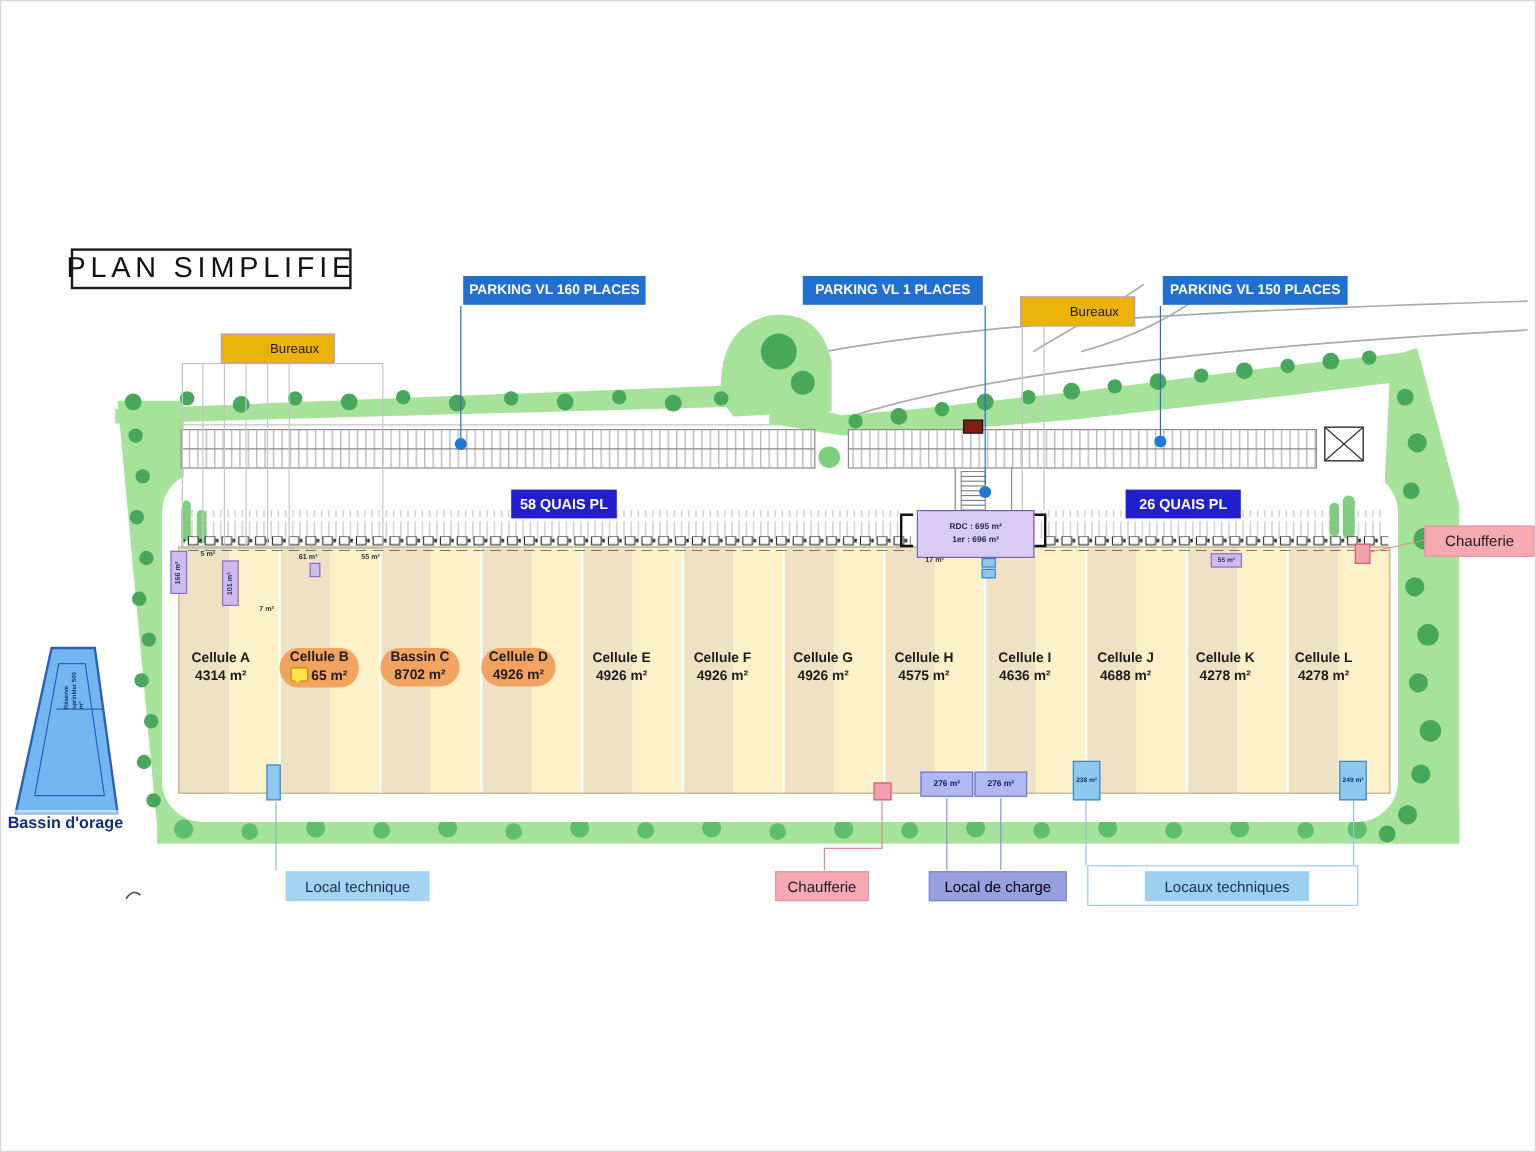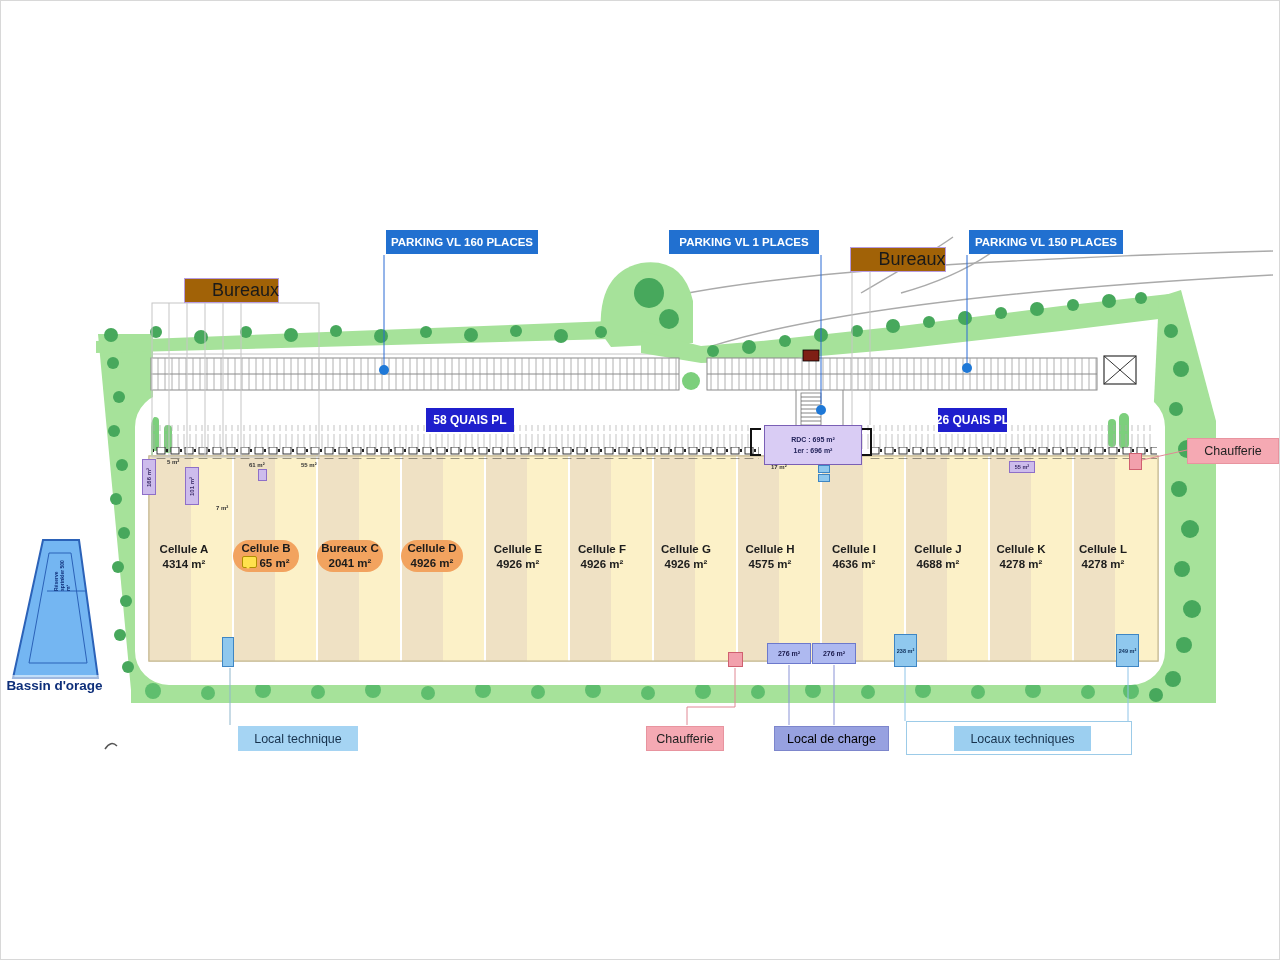--- a/index.html
+++ b/index.html
@@ -5,21 +5,21 @@
   html,body{margin:0;padding:0;background:#fff;}
   .stage{position:relative;width:1280px;height:960px;background:#ffffff;overflow:hidden;
          font-family:"Liberation Sans",sans-serif;border:1px solid #d8d8d8;box-sizing:border-box;}
   svg.plan{position:absolute;left:0;top:0;}
   .lbl{position:absolute;box-sizing:border-box;display:flex;align-items:center;justify-content:center;
        text-align:center;white-space:nowrap;}
   .title-box{border:2px solid #1a1a1a;background:#fff;font-size:24px;letter-spacing:4px;
              font-weight:500;color:#111;}
   .badge-parking{background:#2170d0;color:#fff;font-weight:bold;font-size:11.5px;}
   .badge-quais{background:#1f1fcd;color:#fff;font-weight:bold;font-size:12px;}
-  .badge-bureaux{background:#a16207;border:1px solid #b79be0;color:#1a1a1a;font-size:18px;padding-left:28px;}
+  .badge-bureaux{background:#eab308;border:1px solid #b79be0;color:#1a1a1a;font-size:11px;padding-left:28px;}
   .badge-pink{background:#f5a9b3;border:1px solid #e8949f;color:#222;font-size:12.5px;}
   .badge-ltech{background:#a5d4f3;color:#17324d;font-size:12.5px;}
   .badge-charge{background:#97a1e0;border:1px solid #7d86cc;color:#000000;font-size:12.5px;}
   .ltq-wrap{border:1px solid #9ccbe8;background:#fff;}
   .badge-ltx{background:#9ccff0;color:#17324d;font-size:12.5px;text-align:right;}
   .bassin-lbl{color:#0e2f7a;font-weight:bold;font-size:13.5px;background:rgba(255,255,255,.55);}
   .cell-label{position:absolute;text-align:center;font-size:11.5px;font-weight:bold;
               color:#1c1c1c;line-height:15px;}
   .cell-label.hl{background:#f2a35f;border-radius:16px;padding:1px 0;}
   .office-block{position:absolute;background:#d9ccf4;border:1.5px solid #7a5fb5;text-align:center;
@@ -248,30 +248,31 @@
 
   <g>
     <path d="M42,539 L78,539 L97,677 L12,677 Z" fill="#74b6f2" stroke="#2b62b8" stroke-width="2"></path>
     <path d="M48,552 L70,552 L86,662 L28,662 Z" fill="none" stroke="#2b62b8" stroke-width="1"></path>
     <line x1="46" y1="590" x2="84" y2="590" stroke="#2b62b8" stroke-width="1"></line>
   </g>
 
   <path d="M104,748 q6,-9 12,-3" stroke="#555" stroke-width="1.5" fill="none"></path>
 </svg>
 
+<div class="lbl title-box" style="left:58px;top:206px;width:234px;height:34px;">PLAN SIMPLIFIE</div>
 
 <div class="lbl badge-parking" style="left:385px;top:229px;width:152px;height:24px;">PARKING VL 160 PLACES</div>
 <div class="lbl badge-parking" style="left:668px;top:229px;width:150px;height:24px;">PARKING VL 1 PLACES</div>
 <div class="lbl badge-parking" style="left:968px;top:229px;width:154px;height:24px;">PARKING VL 150 PLACES</div>
 
 <div class="lbl badge-bureaux" style="left:183px;top:277px;width:95px;height:25px;">Bureaux</div>
 <div class="lbl badge-bureaux" style="left:849px;top:246px;width:96px;height:25px;">Bureaux</div>
 
 <div class="lbl badge-quais" style="left:425px;top:407px;width:88px;height:24px;">58 QUAIS PL</div>
-<div class="lbl badge-quais" style="left:937px;top:407px;width:69px;height:24px;">26 QUAIS PL</div>
+<div class="lbl badge-quais" style="left:937px;top:407px;width:96px;height:24px;">26 QUAIS PL</div>
 
 <div class="lbl badge-pink" style="left:1186px;top:437px;width:92px;height:26px;">Chaufferie</div>
 <div class="lbl badge-pink" style="left:645px;top:725px;width:78px;height:25px;">Chaufferie</div>
 <div class="lbl badge-ltech" style="left:237px;top:725px;width:120px;height:25px;">Local technique</div>
 <div class="lbl badge-charge" style="left:773px;top:725px;width:115px;height:25px;">Local de charge</div>
 <div class="lbl ltq-wrap" style="left:905px;top:720px;width:226px;height:34px;"></div>
 <div class="lbl badge-ltx" style="left:953px;top:725px;width:137px;height:25px;">Locaux techniques</div>
 
 <div class="lbl bassin-lbl" style="left:6px;top:674px;width:95px;height:21px;">Bassin d'orage</div>
 <div class="chip" style="left:50px;top:552px;width:22px;height:38px;">
@@ -288,22 +289,22 @@
 
 <div class="cell-label" style="left:141px;top:541px;width:84px;">
   <div>Cellule A</div>
       <div>4314 m²</div>
 </div>
 <div class="cell-label hl" style="left:232px;top:539px;width:66px;">
   <div>Cellule B</div>
   <div><span class="note-icon"></span><span>65 m²</span></div>
 </div>
 <div class="cell-label hl" style="left:316px;top:539px;width:66px;">
-  <div>Bureaux C</div>
-      <div>2041 m²</div>
+  <div>Bassin C</div>
+      <div>8702 m²</div>
 </div>
 <div class="cell-label hl" style="left:400px;top:539px;width:62px;">
   <div>Cellule D</div>
       <div>4926 m²</div>
 </div>
 <div class="cell-label" style="left:475px;top:541px;width:84px;">
   <div>Cellule E</div>
       <div>4926 m²</div>
 </div>
 <div class="cell-label" style="left:559px;top:541px;width:84px;">

